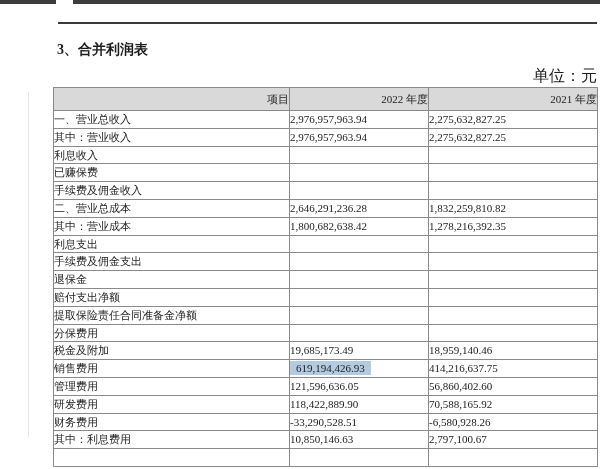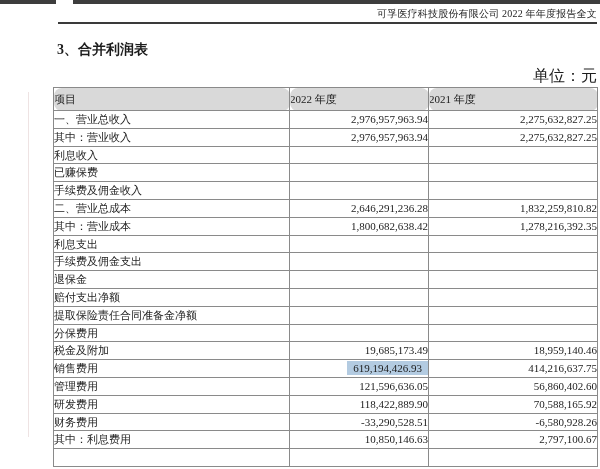--- a/index.html
+++ b/index.html
@@ -27,40 +27,39 @@
     border-collapse:collapse;table-layout:fixed;
     font-size:11px;
   }
   table.income th,table.income td{
     border:1px solid var(--table-border,#8a8a8a);
     padding:0;overflow:hidden;white-space:nowrap;
   }
   table.income{border:1px solid #666;}
   table.income thead th{
     background:var(--header-row-bg,#d9d9d9);
-    height:22px;font-weight:normal;text-align:left;font-size:11px;border-radius:8px;
+    height:22px;font-weight:normal;text-align:right;font-size:11px;
   }
   table.income tbody td{height:16.8px;line-height:16.8px;}
   td.cell-label{text-align:left;margin-left:9px;}
-  td.cell-val{text-align:right;padding-right:6px;}
+  td.cell-val{padding-right:6px;}
   .indent-0{padding-left:4px;}
   .indent-1{padding-left:15px;}
   .indent-2{padding-left:44px;}
   .indent-3{padding-left:50px;}
   span.hl{background:var(--selection-highlight,#b3cbe1);padding:1px 6px;}
 </style>
 </head>
 <body>
 
 <div id="page">
 
   <div class="top-bar-seg top-bar-left"></div>
   <div class="top-bar-seg top-bar-right"></div>
 
-  <div class="report-header">可孚医疗科技股份有限公司 2022 年年度报告全文</div>
   <div class="header-rule"></div>
 
   <div class="section-title">3、合并利润表</div>
 
   <div class="unit-label">单位：元</div>
 
   <div class="left-edge-line"></div>
 
   <table class="income">
     <colgroup>

